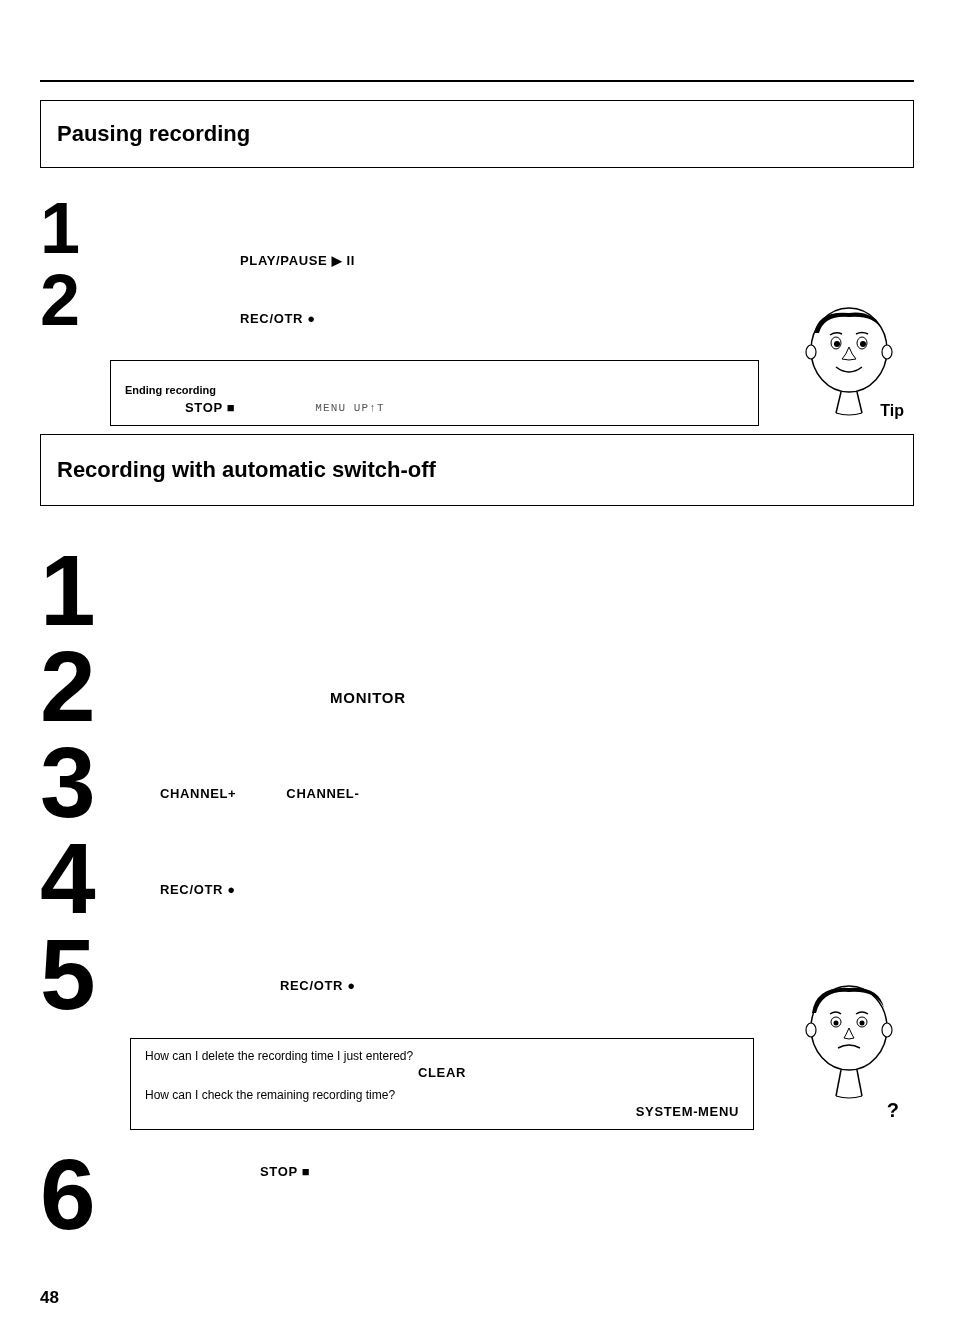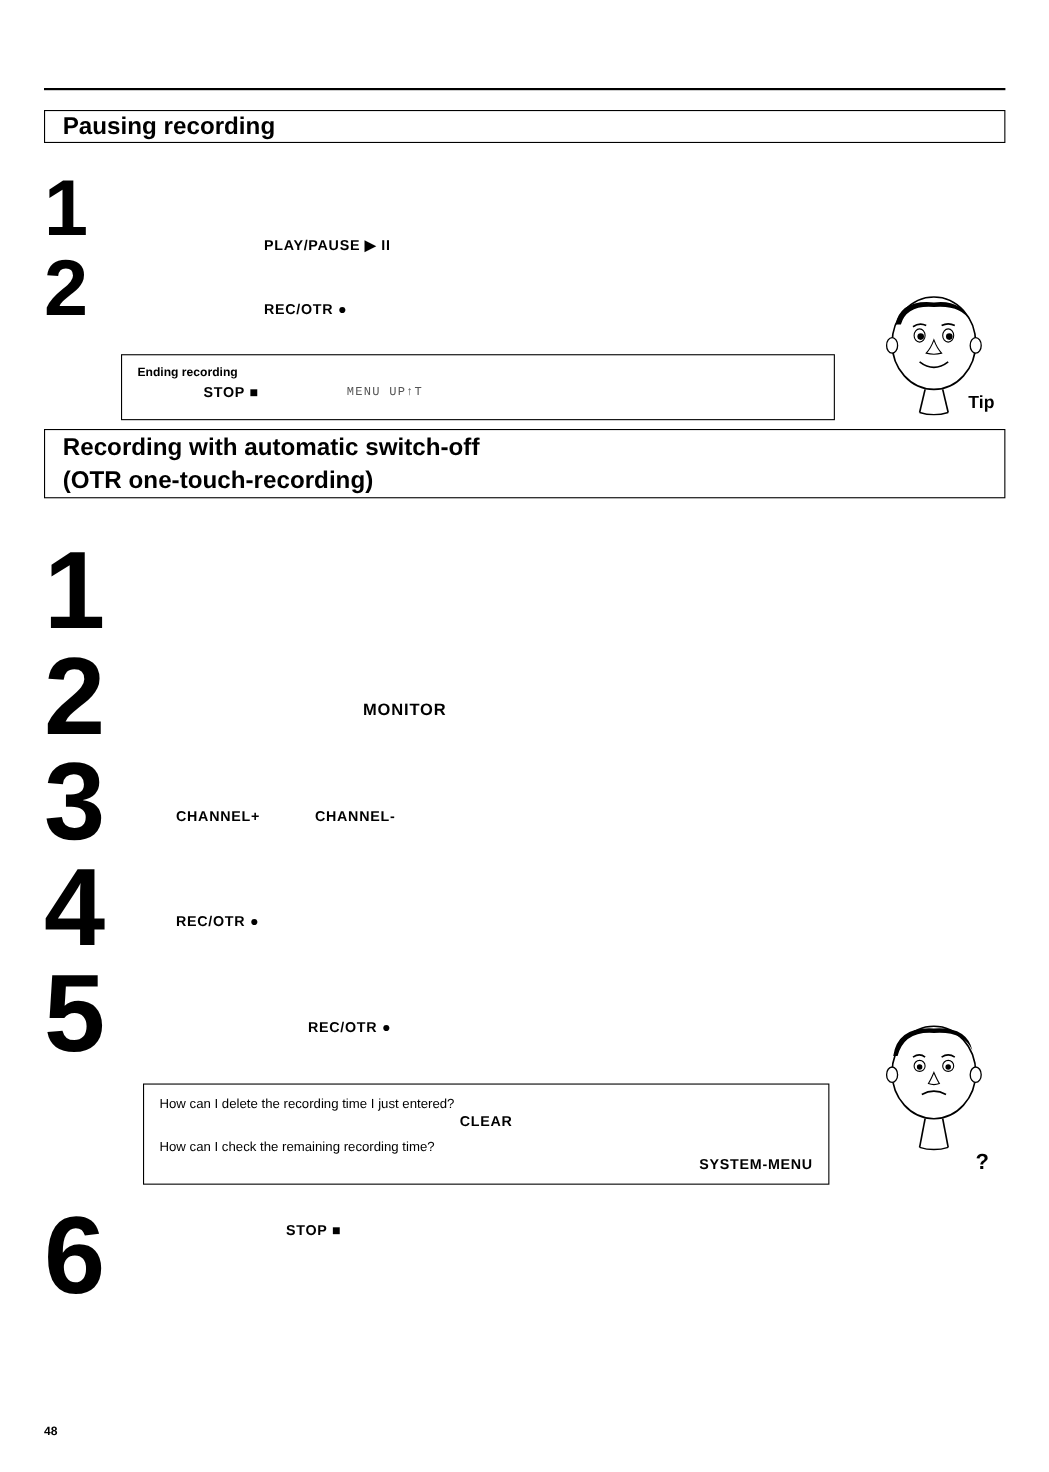--- a/index.html
+++ b/index.html
@@ -15,21 +15,21 @@
 
     .page-top-rule {
       border: none;
       border-top: 2px solid #000;
       margin-top: 60px;
       margin-bottom: 18px;
     }
 
     .section-box {
       border: 1.5px solid #000;
-      padding: 1px 16px;
+      padding: 20px 16px;
       margin-bottom: 24px;
       display: inline-block;
       width: 100%;
     }
 
     .section-title {
       font-size: 22px;
       font-weight: bold;
     }
 
@@ -91,21 +91,21 @@
     <div style="height:75px; display:flex; align-items:center; padding-left:130px;">
       <span style="font-weight:bold; font-size:13px; letter-spacing:0.05em;margin-top:34px;">PLAY/PAUSE ▶ II</span>
     </div>
 
     <div style="height:75px; display:flex; align-items:center; padding-left:130px;">
       <span style="font-weight:bold; font-size:13px; letter-spacing:0.05em;">REC/OTR ●</span>
     </div>
 
     <div style="position:relative; margin-top:4px;">
       <div style="border:1px solid #000; padding:10px 14px; margin-right:155px; min-height:60px;">
-        <div style="display:flex; align-items:center; justify-content:space-between; padding-bottom:4px;">
+        <div style="display:flex; align-items:center; justify-content:space-between; padding-bottom:4px;margin-top:13px;">
           <span class="ending-recording-label">Ending recording</span>
         </div>
         <div style="display:flex; align-items:center; padding-left:60px; gap:80px;">
           <span style="font-weight:bold; font-size:13px; letter-spacing:0.05em;">STOP ■</span>
           <span class="menu-upit-text">MENU UP↑T</span>
         </div>
       </div>
 
       <span style="position:absolute; right:10px; bottom:6px; font-size:16px; font-weight:bold;">Tip</span>
 
@@ -137,21 +137,20 @@
         </svg>
       </div>
     </div>
   </div>
 </div>
 
 
 <div class="section-box otr-section" style="margin-top:8px;">
   <div class="section-title-large">
     <span>Recording with automatic switch-off</span><br>
-    <span>(OTR one-touch-recording)</span>
   </div>
 </div>
 
 
 <div style="display:flex; align-items:flex-start; margin-top:10px; position:relative;">
 
   <div style="width:90px; flex-shrink:0; display:flex; flex-direction:column;">
     <div style="font-size:100px; font-weight:bold; font-family:'Arial Black',Arial,sans-serif; line-height:1; height:96px;">1</div>
     <div style="font-size:100px; font-weight:bold; font-family:'Arial Black',Arial,sans-serif; line-height:1; height:96px;">2</div>
     <div style="font-size:100px; font-weight:bold; font-family:'Arial Black',Arial,sans-serif; line-height:1; height:96px;">3</div>
@@ -227,16 +226,16 @@
 <div style="display:flex; align-items:flex-start; margin-top:4px;">
   <div style="width:90px; flex-shrink:0;">
     <div style="font-size:100px; font-weight:bold; font-family:'Arial Black',Arial,sans-serif; line-height:1;">6</div>
   </div>
   <div style="flex:1; padding-top:20px; padding-left:130px;">
     <span style="font-weight:bold; font-size:13px; letter-spacing:0.05em;">STOP ■</span>
   </div>
 </div>
 
 
-<div style="position:fixed; bottom:30px; left:40px; font-size:11px; font-weight:bold;">48</div>
+<div style="position:fixed; bottom:30px; left:40px; font-size:17px; font-weight:bold;">48</div>
 
 
 
 
 </body></html>

